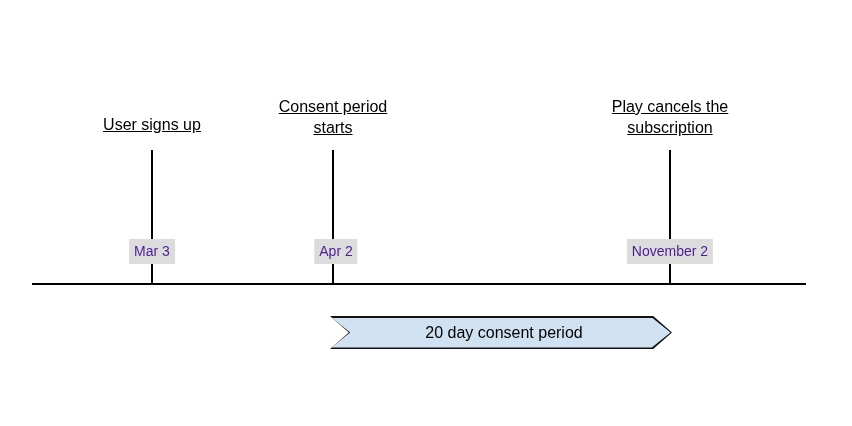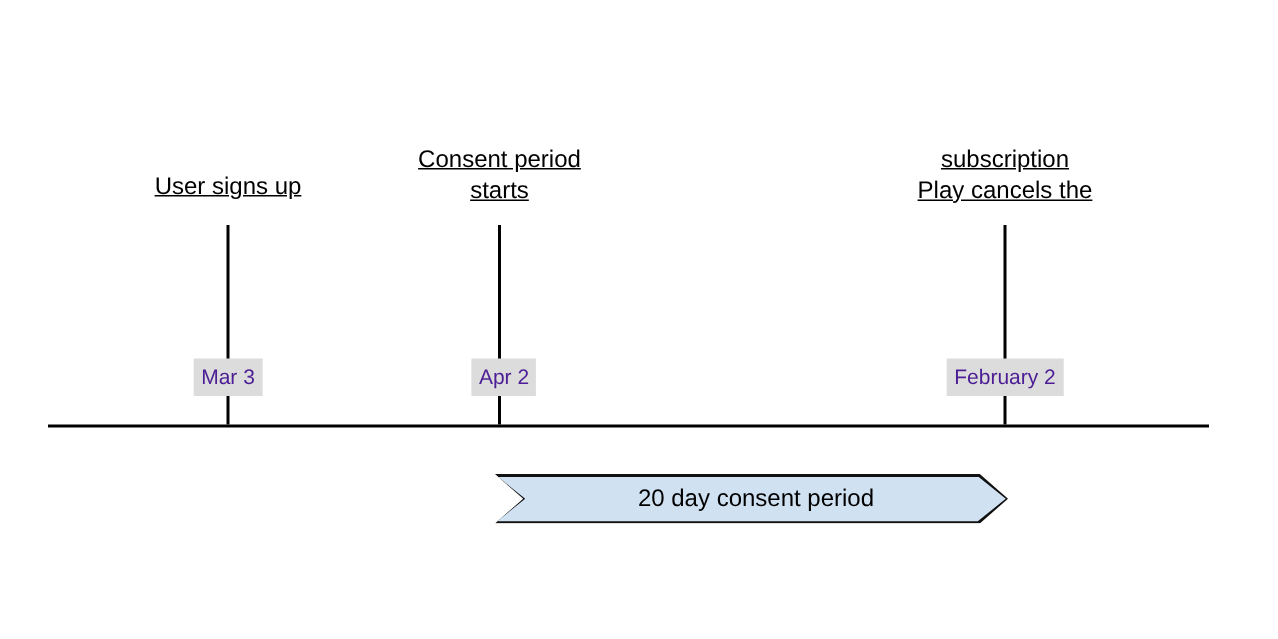--- a/index.html
+++ b/index.html
@@ -119,25 +119,25 @@
     <div class="event-caption">
       <div>Consent period</div>
       <div>starts</div>
     </div>
     <div class="event-stem"></div>
     <div class="event-date">Apr 2</div>
   </div>
 
   <div class="event ev-cancel">
     <div class="event-caption">
+      <div>Play cancels the</div>
       <div>subscription</div>
-      <div>Play cancels the</div>
     </div>
     <div class="event-stem"></div>
-    <div class="event-date">February 2</div>
+    <div class="event-date">November 2</div>
   </div>
 
   <div class="period-banner-outline" style="left:330px; top:316px; width:342px; height:33px;"></div>
   <div class="period-banner" style="left:331.5px; top:317.5px; width:339px; height:30px;">
     <span class="period-banner-label">20 day consent period</span>
   </div>
 
 </div>
 
 </body></html>

